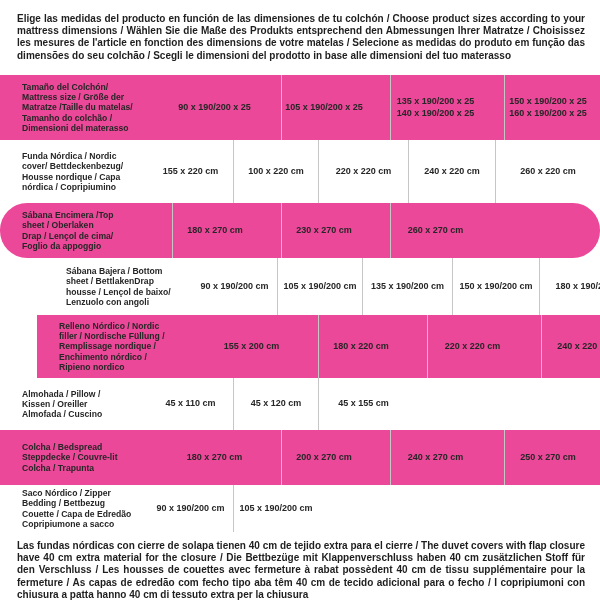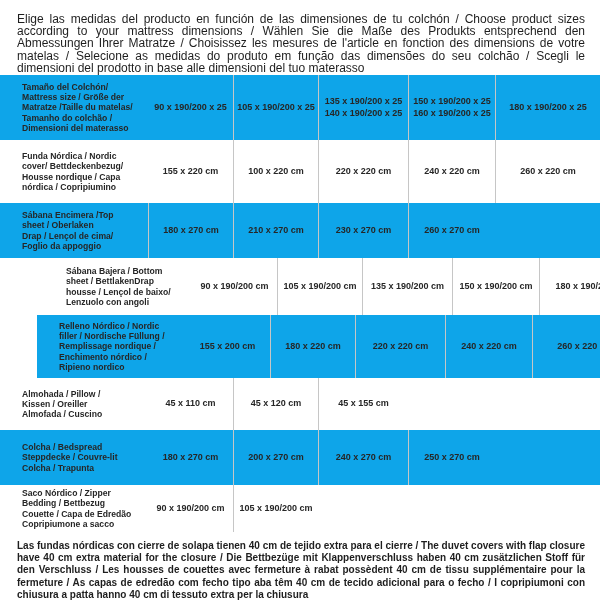--- a/index.html
+++ b/index.html
@@ -14,38 +14,38 @@
     background: #ffffff;
     font-family: "Liberation Sans", sans-serif;
     color: #222222;
     overflow: hidden;
   }
   .intro {
     position: absolute;
     top: 13px;
     left: 17px;
     right: 15px;
-    font-size: 12px;
-    font-weight: normal;
+    font-size: 10px;
+    font-weight: bold;
     line-height: 12.2px;
     text-align: justify;
     color: #1e1e1e;
   }
   .size-table {
     position: absolute;
     top: 75px;
     left: 0;
     width: 600px;
   }
   .t-row {
     display: grid;
     grid-template-columns: 148px 85px 85px 90px 87px 105px;
     width: 600px;
   }
-  .t-row.striped { background: #0ea5e9; }
+  .t-row.striped { background: #ec4899; gap: 24px; }
   .cell {
     display: flex;
     align-items: center;
     box-sizing: border-box;
     white-space: pre-line;
     font-weight: bold;
     color: #262626;
   }
   .cell.label {
     justify-content: flex-start;
@@ -100,27 +100,26 @@
         <div class="cell label">Funda Nórdica /  Nordic
 cover/ Bettdeckenbezug/
 Housse nordique  / Capa
 nórdica / Copripiumino</div>
         <div class="cell value">155 x 220 cm</div>
         <div class="cell value divided">100 x 220 cm</div>
         <div class="cell value divided">220 x 220 cm</div>
         <div class="cell value divided">240 x 220 cm</div>
         <div class="cell value divided">260 x 220 cm</div>
       </div>
-      <div class="t-row striped" style="height: 55px;">
+      <div class="t-row striped" style="height: 55px; border-radius: 27px;">
         <div class="cell label">Sábana Encimera /Top
 sheet / Oberlaken
 Drap / Lençol de cima/
 Foglio da appoggio</div>
         <div class="cell value divided">180 x 270 cm</div>
-        <div class="cell value divided">210 x 270 cm</div>
         <div class="cell value divided">230 x 270 cm</div>
         <div class="cell value divided">260 x 270 cm</div>
       </div>
       <div class="t-row" style="height: 57px; padding-left: 44px;">
         <div class="cell label">Sábana Bajera / Bottom
 sheet / BettlakenDrap
 housse / Lençol de baixo/
 Lenzuolo con angoli</div>
         <div class="cell value">90 x 190/200 cm</div>
         <div class="cell value divided">105 x 190/200 cm</div>

